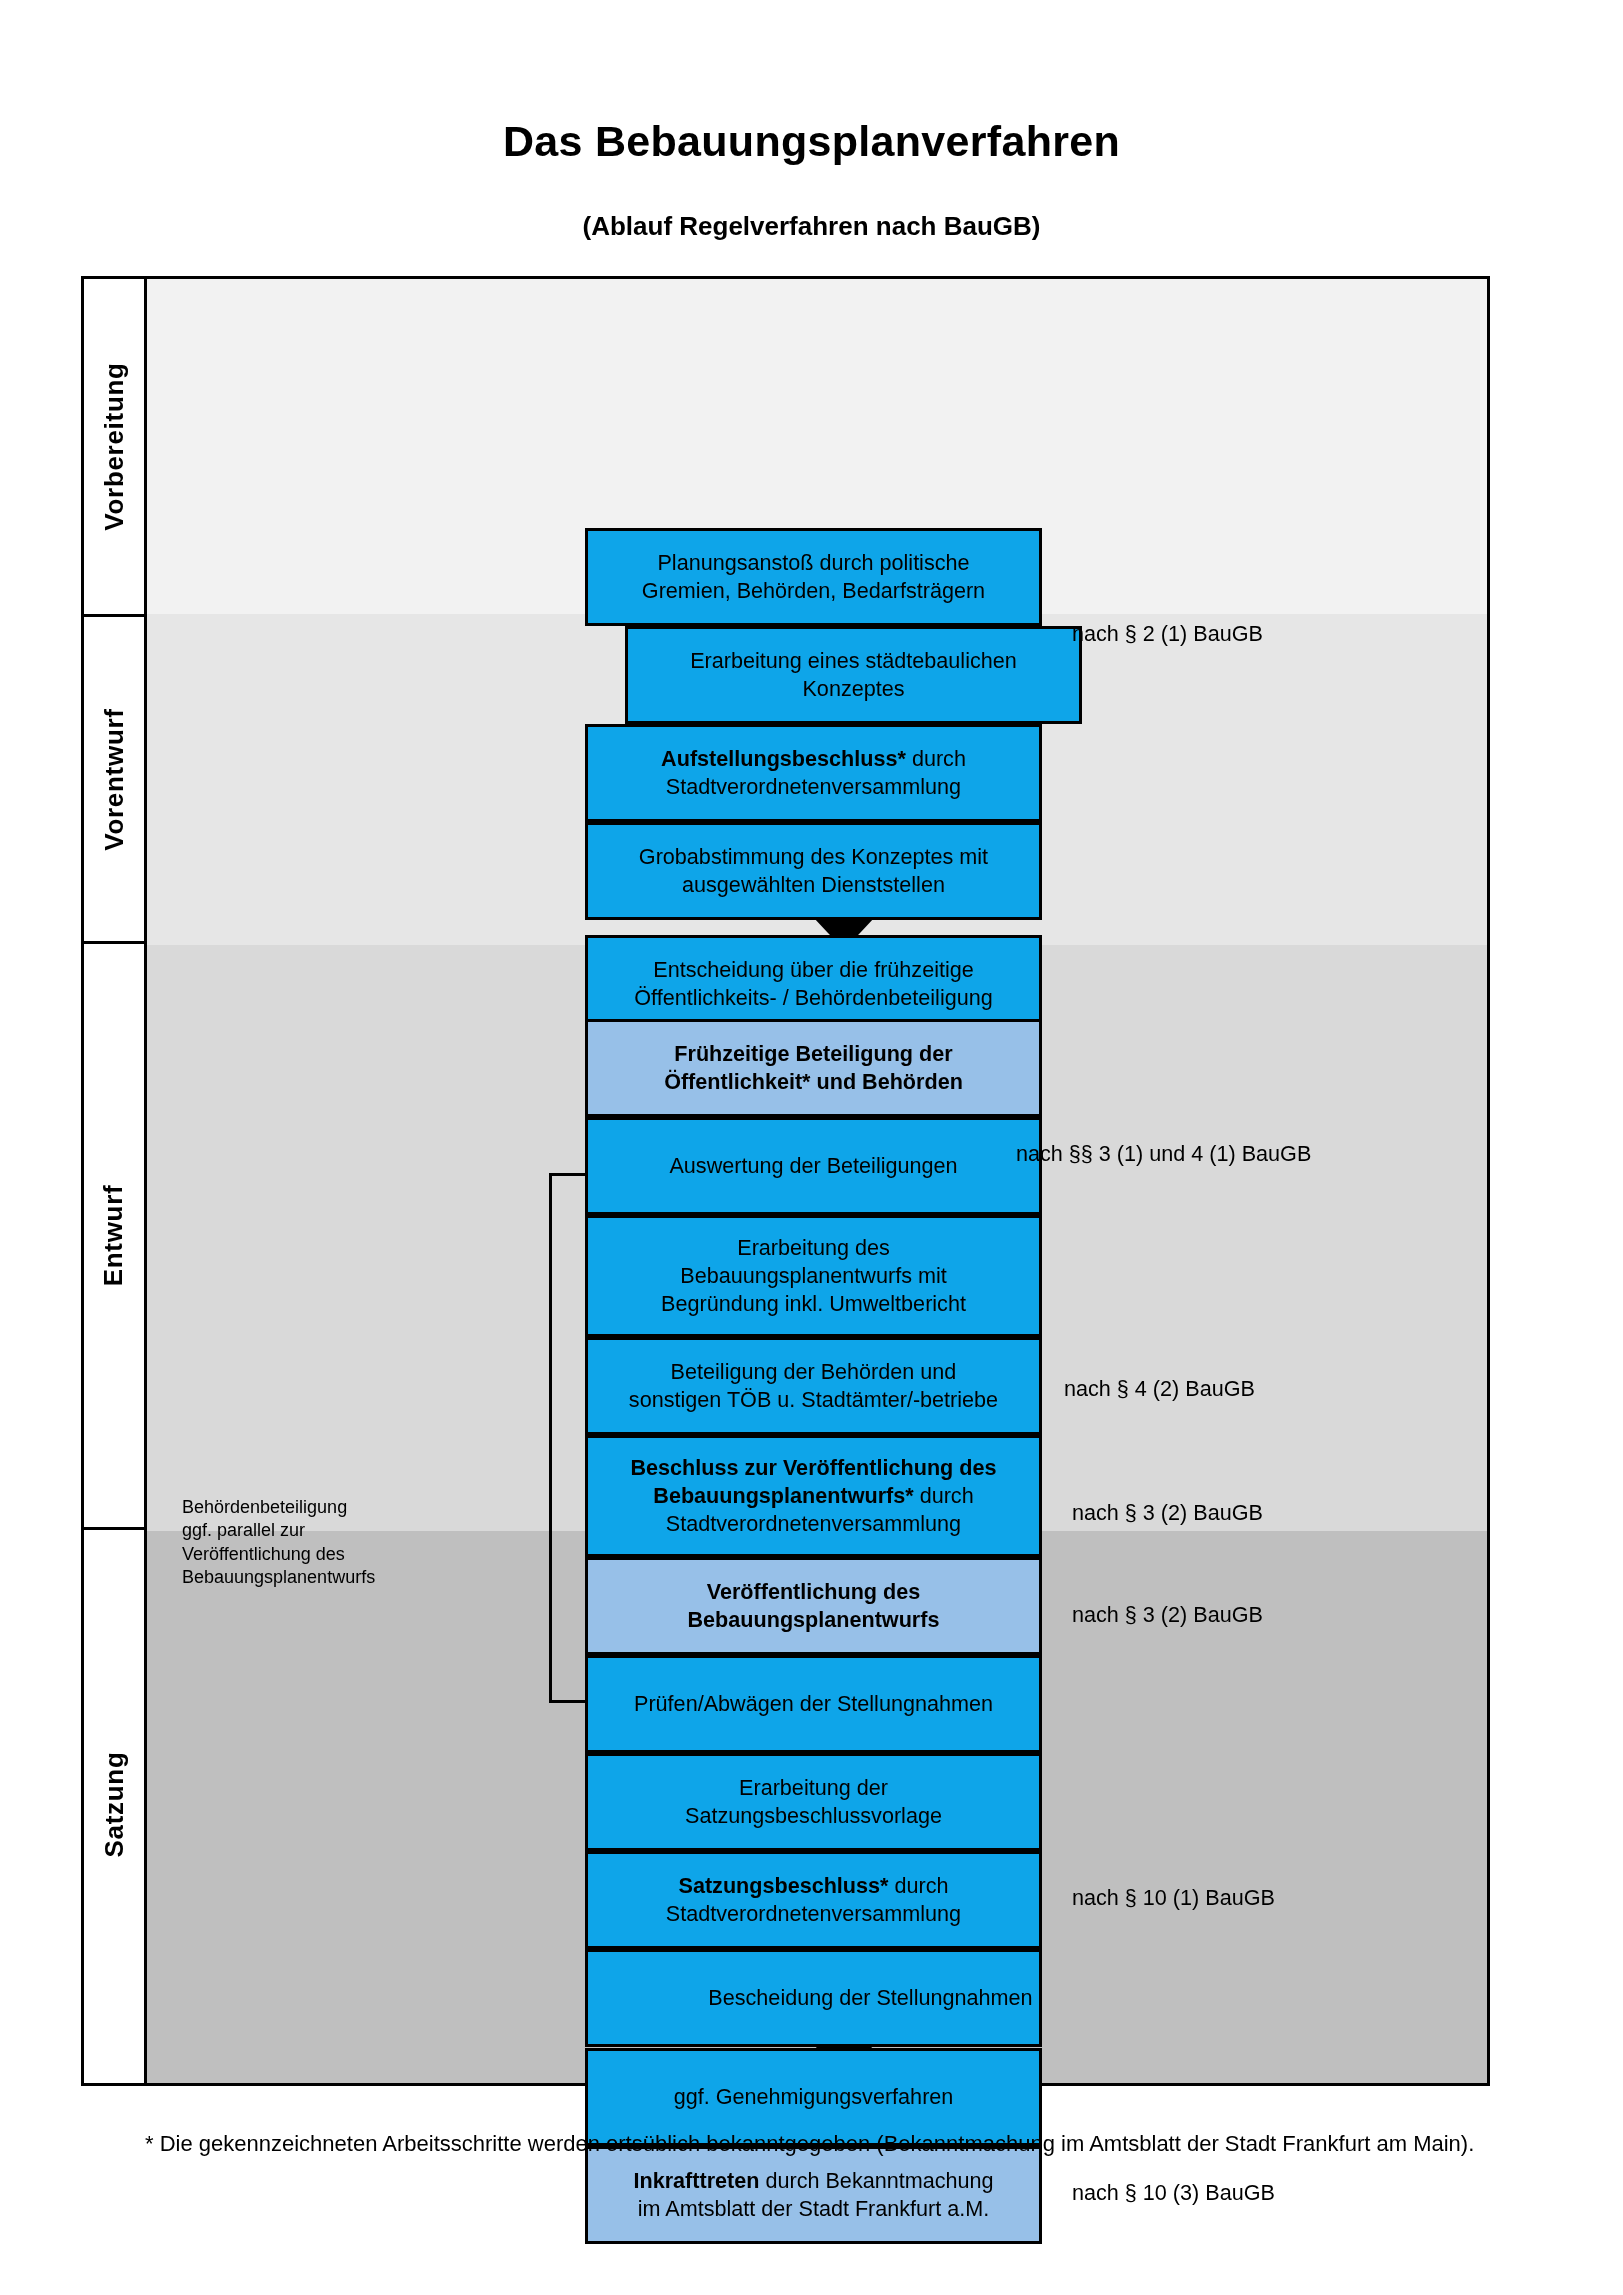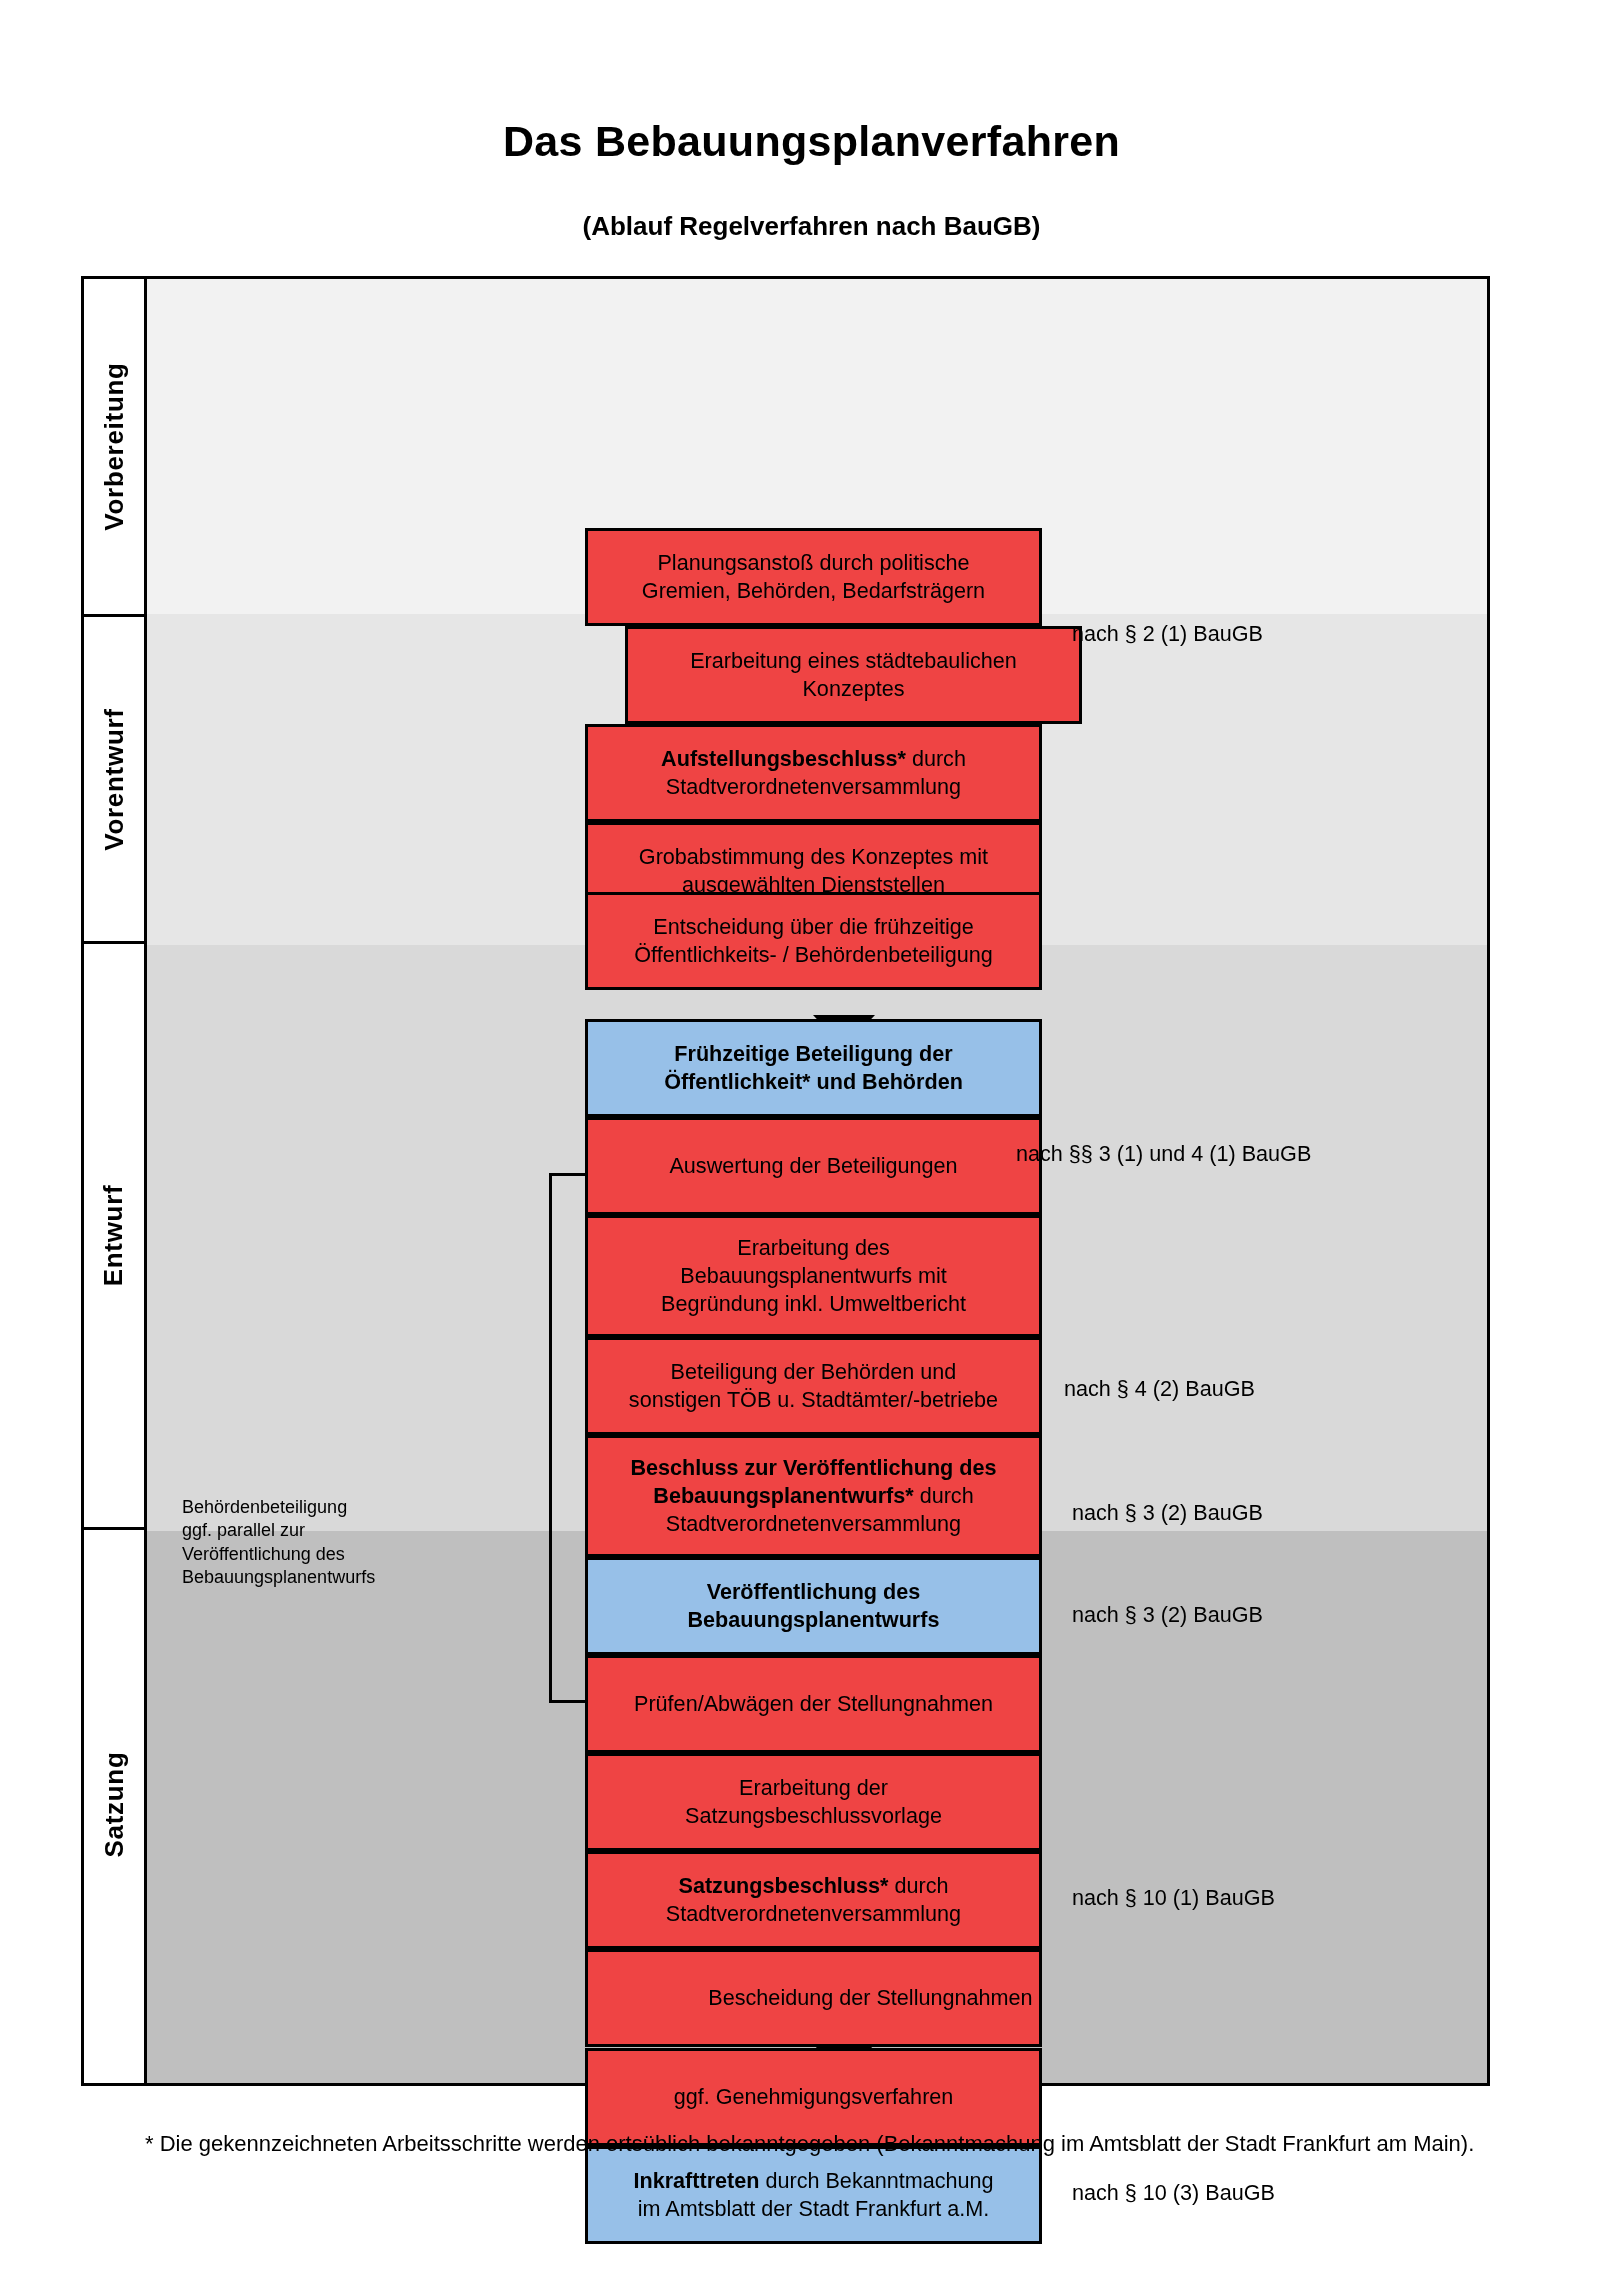--- a/index.html
+++ b/index.html
@@ -54,21 +54,21 @@
   .b2{background:#e6e6e6;}
   .b3{background:#d9d9d9;}
   .b4{background:#bfbfbf;}
 
   
   .box{
     position:absolute;
     width:457px;
     border:3.3px solid #000;
     box-sizing:border-box;
-    background:#ef4444;
+    background:#0ea5e9;
     display:flex;align-items:center;justify-content:center;
     text-align:center;
     font-size:21.6px;
     line-height:1.30;
     padding:3.9px 6.5px;
   }
   .box.blue{background:#97c0e8;}
   .box b{font-weight:bold;}
 
   
@@ -176,21 +176,21 @@
     </div>
 
     <div class="box" style="left:501px;top:445px;height:98px;">
       <span><b>Aufstellungsbeschluss*</b><span> durch</span><br><span>Stadtverordnetenversammlung</span></span>
     </div>
 
     <div class="box" style="left:501px;top:543px;height:98px;">
       <span><span>Grobabstimmung des Konzeptes mit</span><br><span>ausgewählten Dienststellen</span></span>
     </div>
 
-    <div class="box" style="left:501px;top:613px;height:98px;">
+    <div class="box" style="left:501px;top:656px;height:98px;">
       <span><span>Entscheidung über die frühzeitige</span><br><span>Öffentlichkeits- / Behördenbeteiligung</span></span>
     </div>
 
     <div class="box blue" style="left:501px;top:740px;height:98px;font-weight:bold;">
       <span><span>Frühzeitige Beteiligung der</span><br><span>Öffentlichkeit* und Behörden</span></span>
     </div>
 
     <div class="box" style="left:501px;top:838px;height:98px;">
       <span><span>Auswertung der Beteiligungen</span></span>
     </div>

